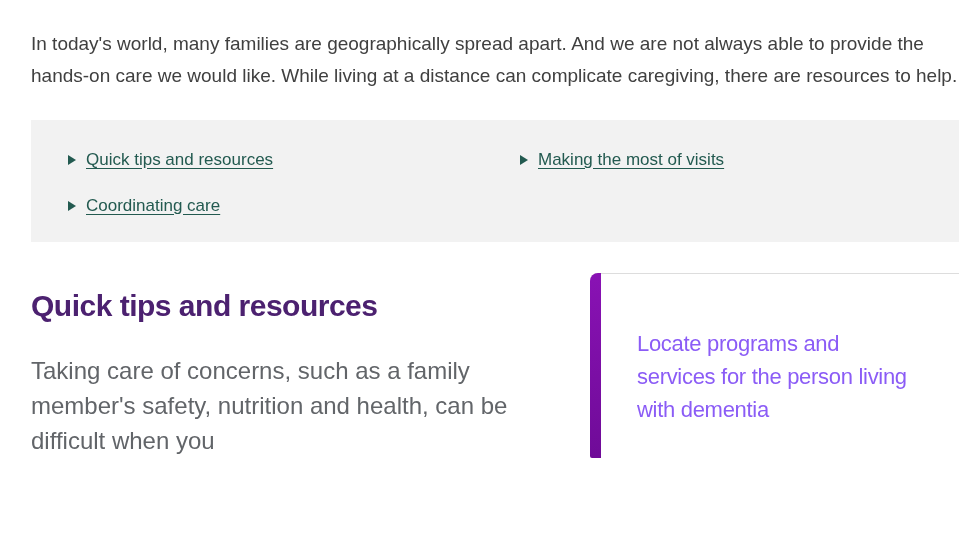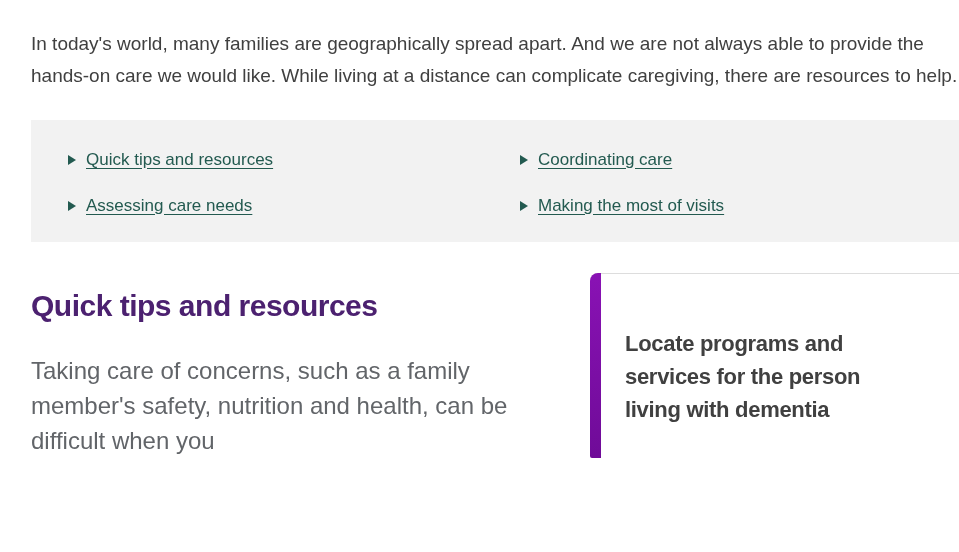--- a/index.html
+++ b/index.html
@@ -72,42 +72,38 @@
     min-height: 150px;
     cursor: pointer;
   }
   .accent-bar {
     position: absolute; left: 0; top: -1px; bottom: 0; width: 11px;
     background: linear-gradient(180deg, #8912b4 0%, #6f0b98 100%);
     border-top-left-radius: 8px;
     border-bottom-left-radius: 2px;
   }
   h3.callout-title {
-    padding: 53px 30px 0 35px;
-    font-size: 22px; font-weight: bold; letter-spacing: -0.3px;
-    color: #404040; line-height: 33px;
+    padding: 53px 30px 0 47px;
+    font-size: 22px; font-weight: normal; letter-spacing: -0.3px;
+    color: #8b5cf6; line-height: 33px;
     max-width: 360px;
   }
 </style>
 </head>
 <body>
 
 <div class="page">
 
 
   <p class="intro">In today's world, many families are geographically spread apart. And we are not always able to provide the hands-on care we would like. While living at a distance can complicate caregiving, there are resources to help.</p>
 
   <div class="toc-box">
     <a class="toc-link">
       <span class="tri"></span>
       <span class="toc-label">Quick tips and resources</span>
-    </a>
-    <a class="toc-link">
-      <span class="tri"></span>
-      <span class="toc-label">Assessing care needs</span>
     </a>
     <a class="toc-link">
       <span class="tri"></span>
       <span class="toc-label">Coordinating care</span>
     </a>
     <a class="toc-link">
       <span class="tri"></span>
       <span class="toc-label">Making the most of visits</span>
     </a>
   </div>

